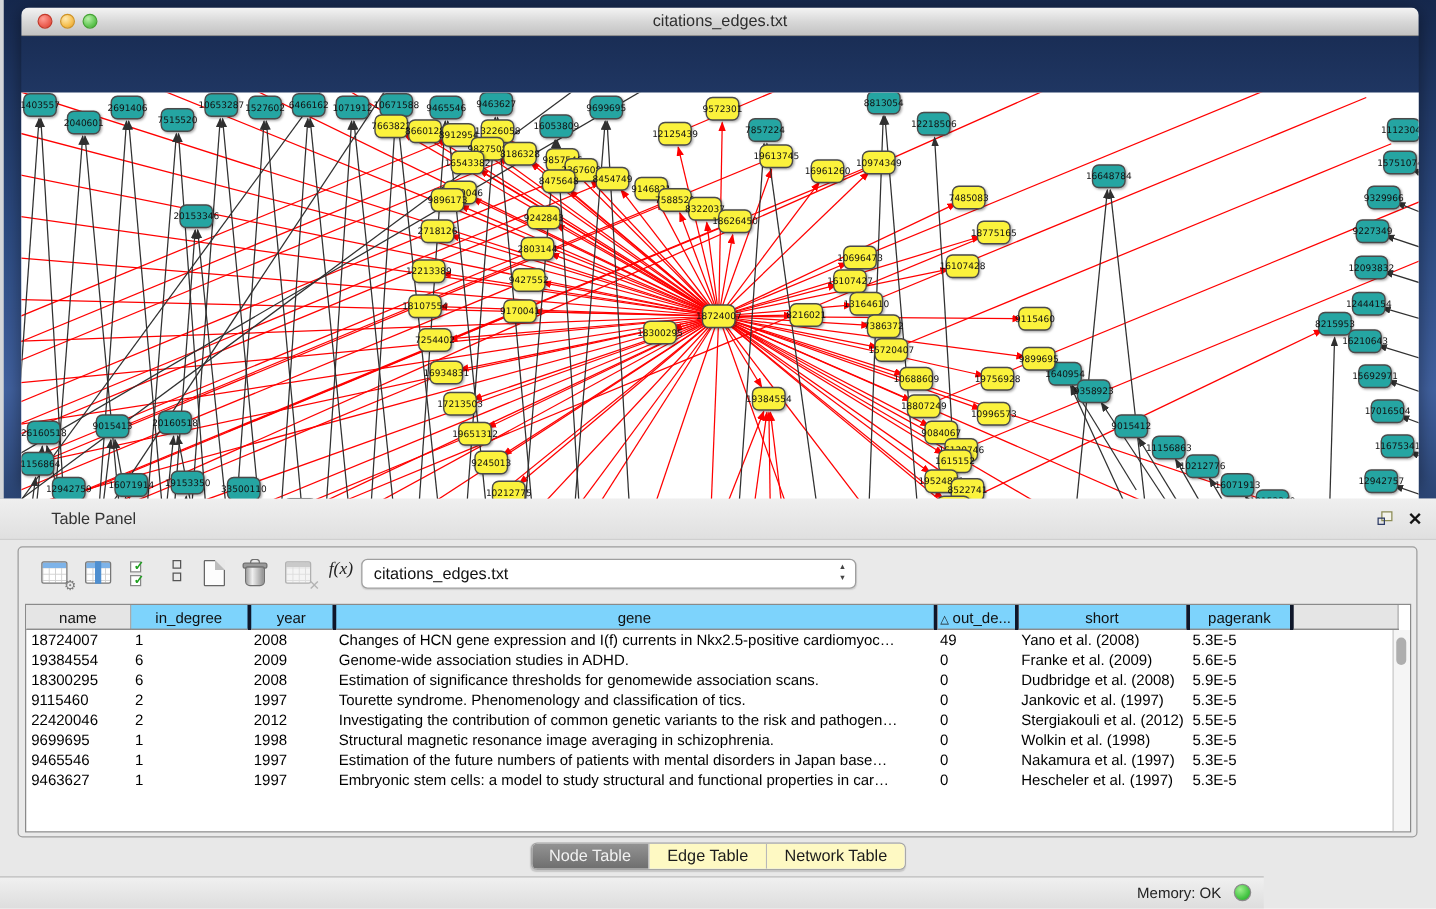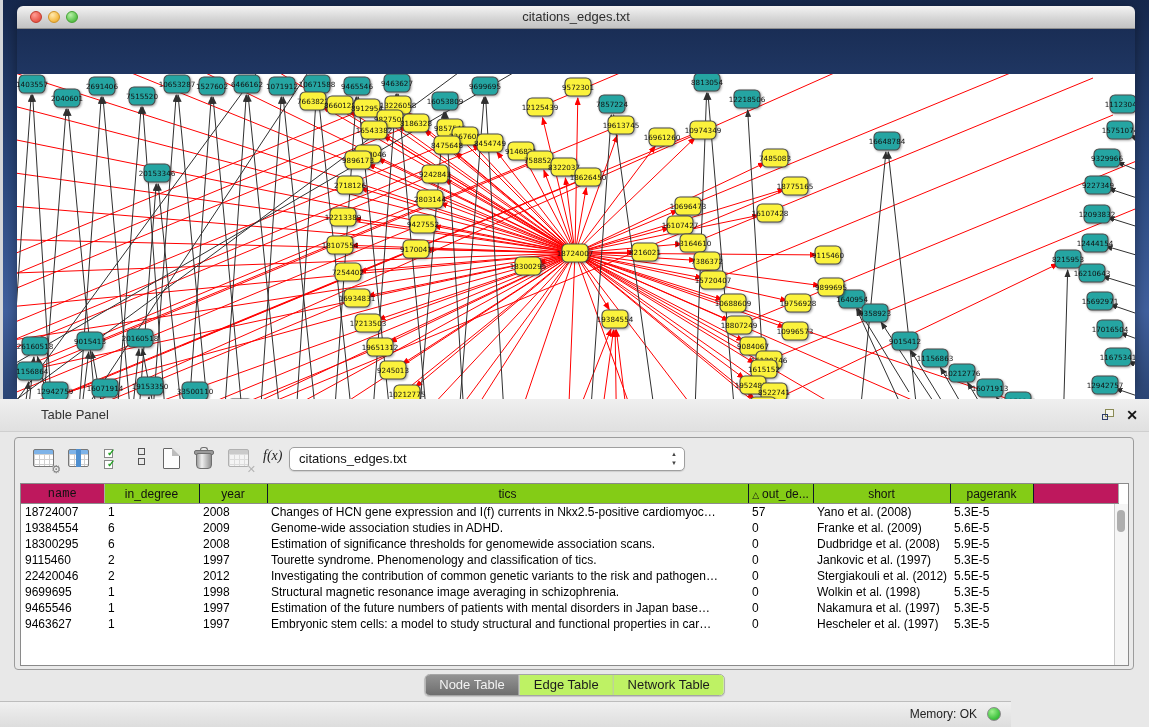--- a/index.html
+++ b/index.html
@@ -67,32 +67,32 @@
     font-family:"Liberation Serif",serif;font-style:italic;}
   .combo{position:absolute;left:274px;top:9px;width:396px;height:24px;box-sizing:border-box;
     background:#fff;border:1px solid #9f9f9f;border-radius:5px;box-shadow:0 1px 1px rgba(0,0,0,.12);}
   .combo .val{position:absolute;left:9px;top:0;line-height:22px;font-size:13px;color:#111;}
   .combo .stepper{position:absolute;right:7px;top:2px;font-size:6px;color:#444;line-height:9px;text-align:center;}
 
   .table-wrap{position:absolute;left:5px;right:4px;top:45px;bottom:3px;background:#fff;
     border:1px solid #8a8a8a;overflow:hidden;}
   table.grid{border-collapse:collapse;table-layout:fixed;width:1098px;}
   table.grid th{height:19px;font-size:12px;font-weight:normal;color:#111;text-align:center;
-    background:#84cc16;border-right:1px solid #0f172a;border-bottom:1px solid #8c8c8c;padding:0 2px;
+    background:#7dd3fc;border-right:3px solid #0f172a;border-bottom:1px solid #8c8c8c;padding:0 2px;
     overflow:hidden;white-space:nowrap;}
-  table.grid th.first{background:#be185d;border-right:1px solid #aaa;font-family:Liberation Mono, monospace;}
+  table.grid th.first{background:#e5e5e5;border-right:1px solid #aaa;}
   table.grid th .sort{font-size:9px;margin-right:3px;}
   table.grid td{height:16px;font-size:12px;color:#000;padding:0 0 0 4px;white-space:nowrap;
     overflow:hidden;text-overflow:clip;}
   .vscroll{position:absolute;right:0;top:20px;bottom:0;width:13px;background:#f5f5f5;border-left:1px solid #c9c9c9;}
   .vthumb{position:absolute;left:2px;top:6px;width:8px;height:22px;border-radius:4px;background:#aeaeae;}
 
   .tabs{position:absolute;left:50%;transform:translateX(-50%);top:275px;display:inline-flex;
     border:1px solid #a5a5a5;border-radius:5px;overflow:hidden;background:#fff;box-shadow:0 1px 1px rgba(0,0,0,.15);}
-  .tab{height:20px;line-height:20px;padding:0 14px;font-size:13px;color:#1c1c1c;background:#bef264;
+  .tab{height:20px;line-height:20px;padding:0 14px;font-size:13px;color:#1c1c1c;background:#fef9c3;
     border-right:1px solid #b8b8b8;}
   .tab:last-child{border-right:none;}
   .tab.selected{background:linear-gradient(180deg,#939393,#6e6e6e);color:#f2f2f2;}
 
   .status-bar{position:absolute;left:0;bottom:0;width:1011px;height:25px;
     background:linear-gradient(180deg,#f0f0f0,#dddddd);border-top:1px solid #bdbdbd;}
   .status-bar .mem{position:absolute;right:34px;top:0;line-height:24px;font-size:12px;color:#222;}
   .mem-dot{position:absolute;right:10px;top:5px;width:14px;height:14px;border-radius:50%;
     background:radial-gradient(circle at 35% 30%,#9cf08c,#3fc23f 65%,#2ca02c);border:1px solid #8a8a8a;box-sizing:border-box;}
 </style>
@@ -833,34 +833,34 @@
               <col style="width: 65px;">
               <col style="width: 137px;">
               <col style="width: 83px;">
               <col>
             </colgroup>
           <thead>
               <tr id="thr">
                 <th class="first">name</th>
                 <th>in_degree</th>
                 <th>year</th>
-                <th>tics</th>
+                <th>gene</th>
                 <th><span class="sort">△</span>out_de...</th>
                 <th>short</th>
                 <th>pagerank</th>
                 <th class="first"></th>
               </tr>
             </thead>
           <tbody id="tbody">
               <tr>
                 <td>18724007</td>
                 <td>1</td>
                 <td>2008</td>
                 <td>Changes of HCN gene expression and I(f) currents in Nkx2.5-positive cardiomyoc…</td>
-                <td>57</td>
+                <td>49</td>
                 <td>Yano et al. (2008)</td>
                 <td>5.3E-5</td>
                 <td></td>
               </tr>
               <tr>
                 <td>19384554</td>
                 <td>6</td>
                 <td>2009</td>
                 <td>Genome-wide association studies in ADHD.</td>
                 <td>0</td>

